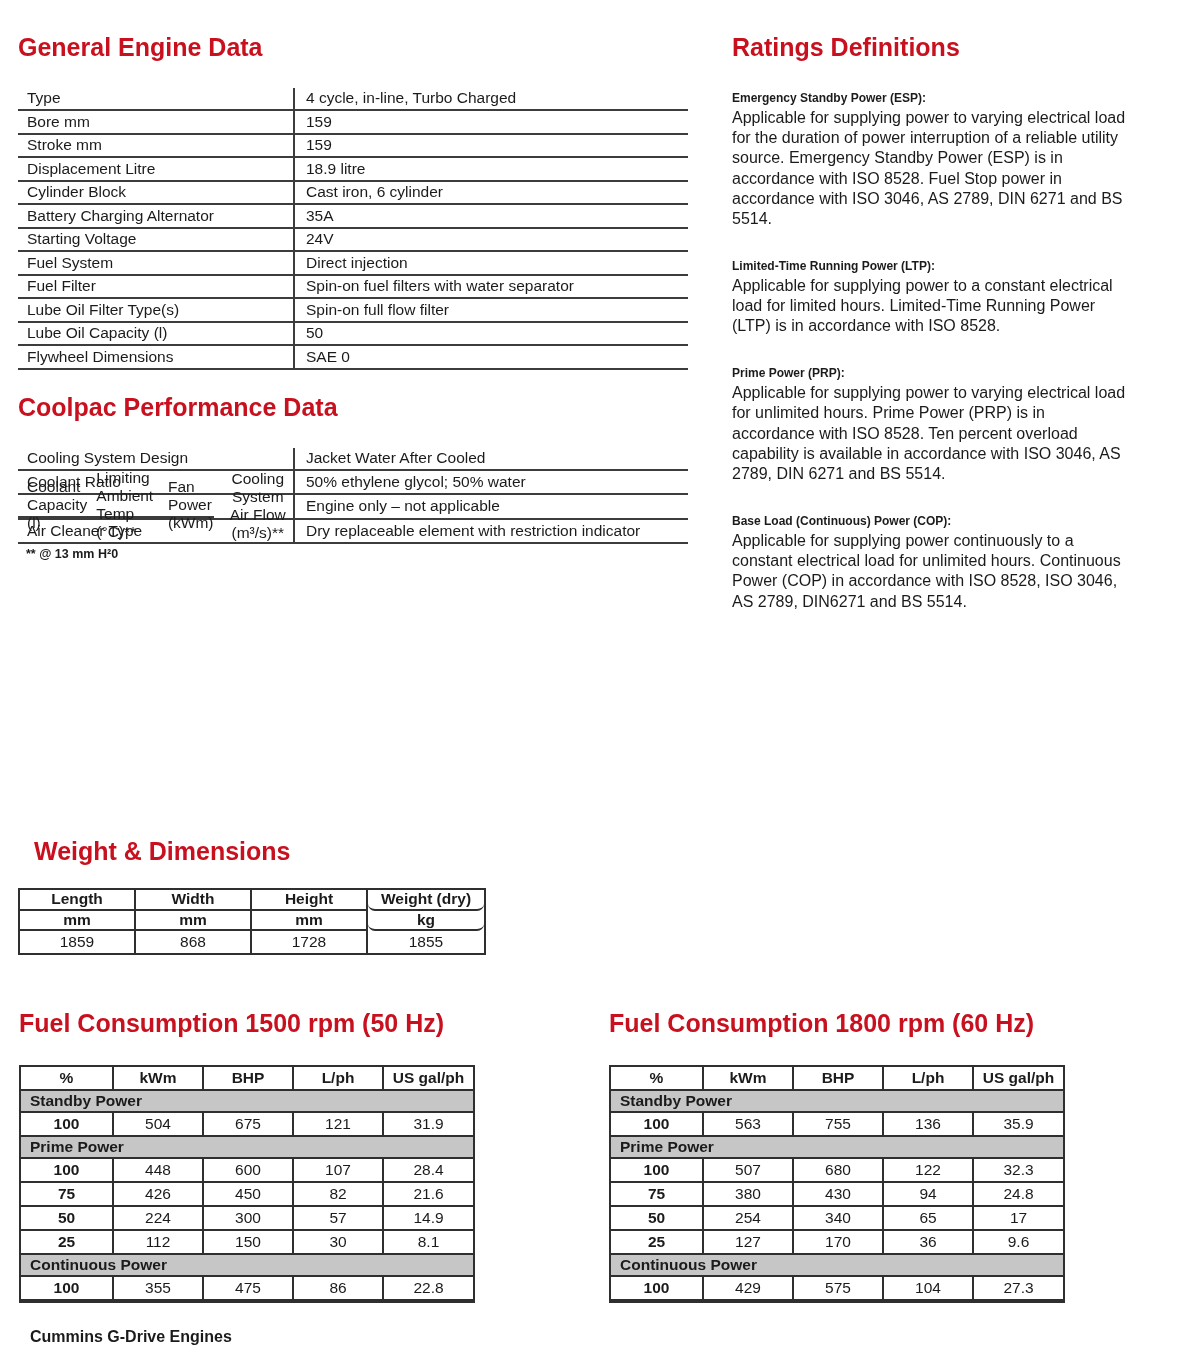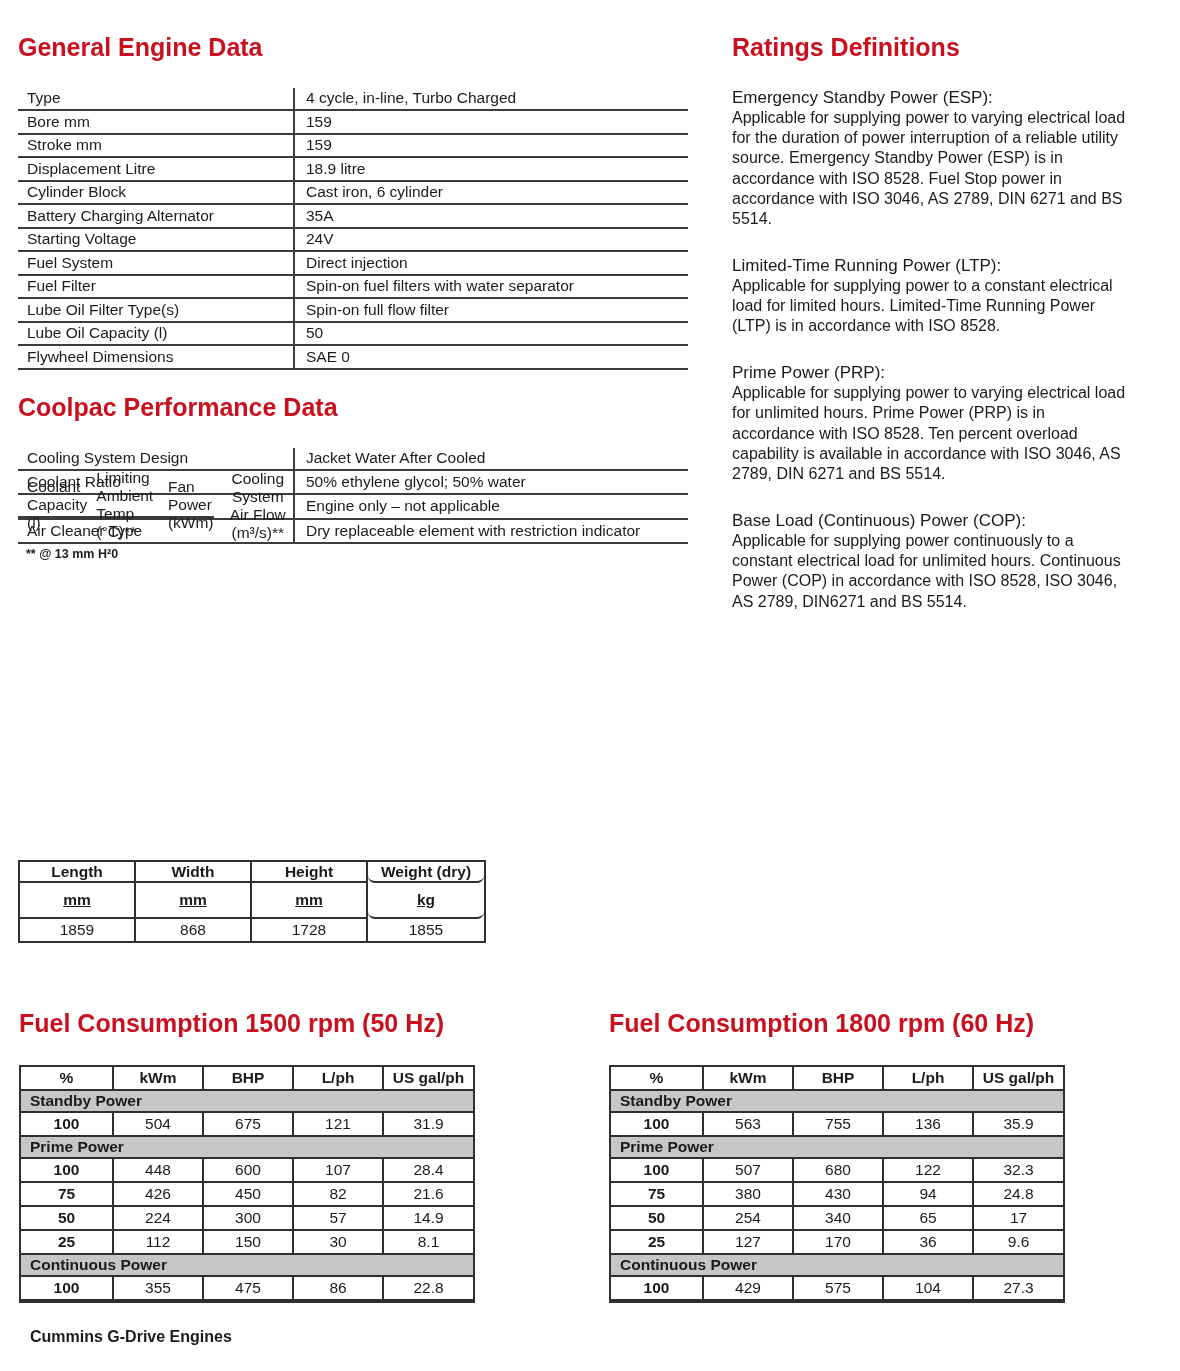--- a/index.html
+++ b/index.html
@@ -33,31 +33,31 @@
   #sec-general{position:absolute;left:18px;top:34px;width:672px;}
   #sec-ratings{position:absolute;left:732px;top:34px;width:398px;}
   #sec-coolpac{position:absolute;left:18px;top:394px;width:672px;}
   #sec-weight{position:absolute;left:18px;top:838px;}
   #sec-fuel-left{position:absolute;left:19px;top:1010px;width:458px;}
   #sec-fuel-right{position:absolute;left:609px;top:1010px;width:458px;}
   .brand{position:absolute;left:30px;top:1328px;font-weight:bold;font-size:16px;}
 
   
   .defs{margin-top:26px;display:flex;flex-direction:column;gap:26px;width:396px;}
-  .def-h{font-weight:normal;font-size:17px;line-height:20.3px;}
+  .def-h{font-weight:bold;font-size:12px;line-height:20.3px;}
   .def-b{font-size:16px;line-height:20.3px;}
 
   
   #sec-weight .red-title{margin-left:16px;}
   .wtable{display:grid;grid-template-columns:repeat(4,116px);border:2px solid var(--line);width:464px;margin-top:22px;font-size:15.5px;}
   .wrow{display:contents;}
   .wrow > div{display:flex;align-items:center;justify-content:center;border-right:2px solid var(--line);border-bottom:2px solid var(--line);box-sizing:border-box;height:21px;}
   .wrow > div:nth-child(4){border-right:none;border-radius:7px;}
   .wrow-h > div,.wrow-u > div{font-weight:bold;}
-  .wrow-u > div{height:36px;text-decoration:underline;}
+  .wrow-u > div{height:20px;}
   .wrow-v > div{border-bottom:none;height:22px;}
 
   
   .fuel-title{margin-left:14px;}
   .ftable{display:grid;grid-template-columns:93px 90px 90px 90px 89px;border:2px solid var(--line);margin-top:27px;font-size:15.5px;width:452px;}
   .fhead{display:contents;}
   .frow{display:contents;}
   .fhead > div,.frow > div{display:flex;align-items:center;justify-content:center;border-right:2px solid var(--line);border-bottom:2px solid var(--line);box-sizing:border-box;height:24px;}
   .fhead > div:nth-child(5),.frow > div:nth-child(5){border-right:none;}
   .fhead > div{font-weight:bold;}
@@ -195,20 +195,21 @@
         <div class="kv-row">
           <div class="kv-label">Air Cleaner Type</div>
           <div class="kv-value">Dry replaceable element with restriction indicator</div>
         </div>
 
     </div>
     <div class="footnote">** @ 13 mm H²0</div>
   </section>
 
   <section id="sec-weight">
+    <h2 class="red-title">Weight &amp; Dimensions</h2>
     <div class="wtable">
       <div class="wrow wrow-h">
         
           <div>Length</div>
         
           <div>Width</div>
         
           <div>Height</div>
         
           <div>Weight (dry)</div>

